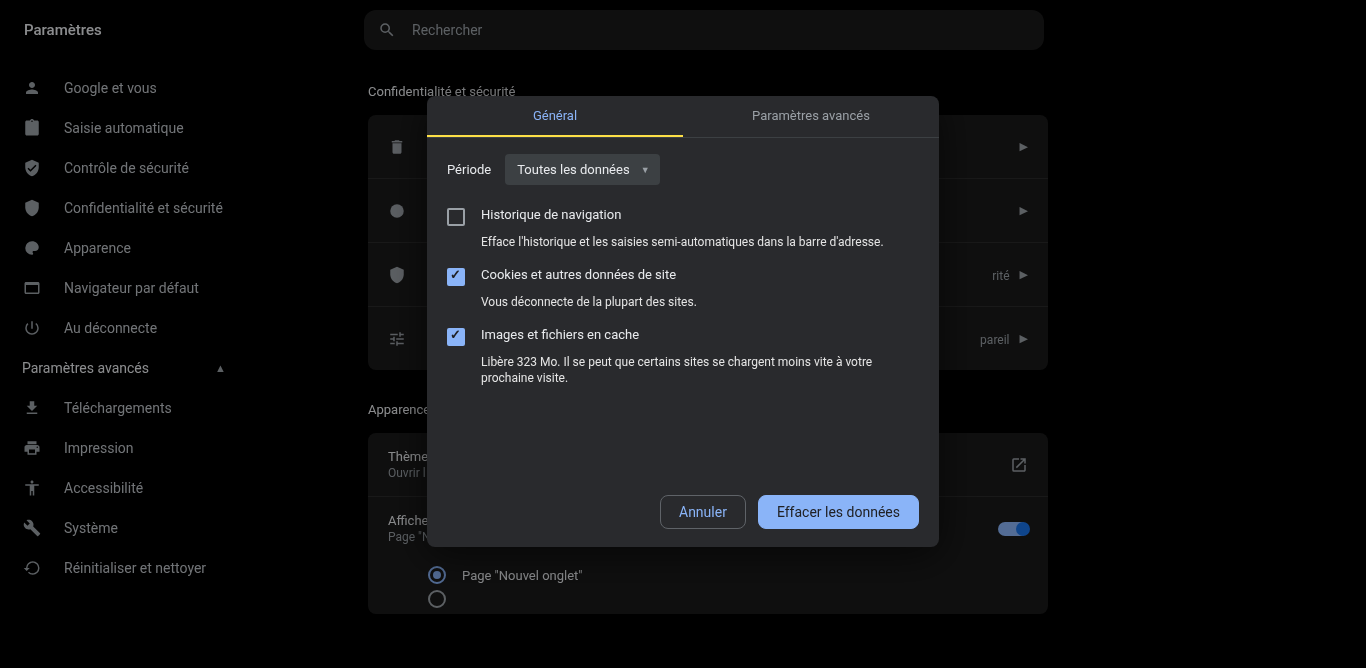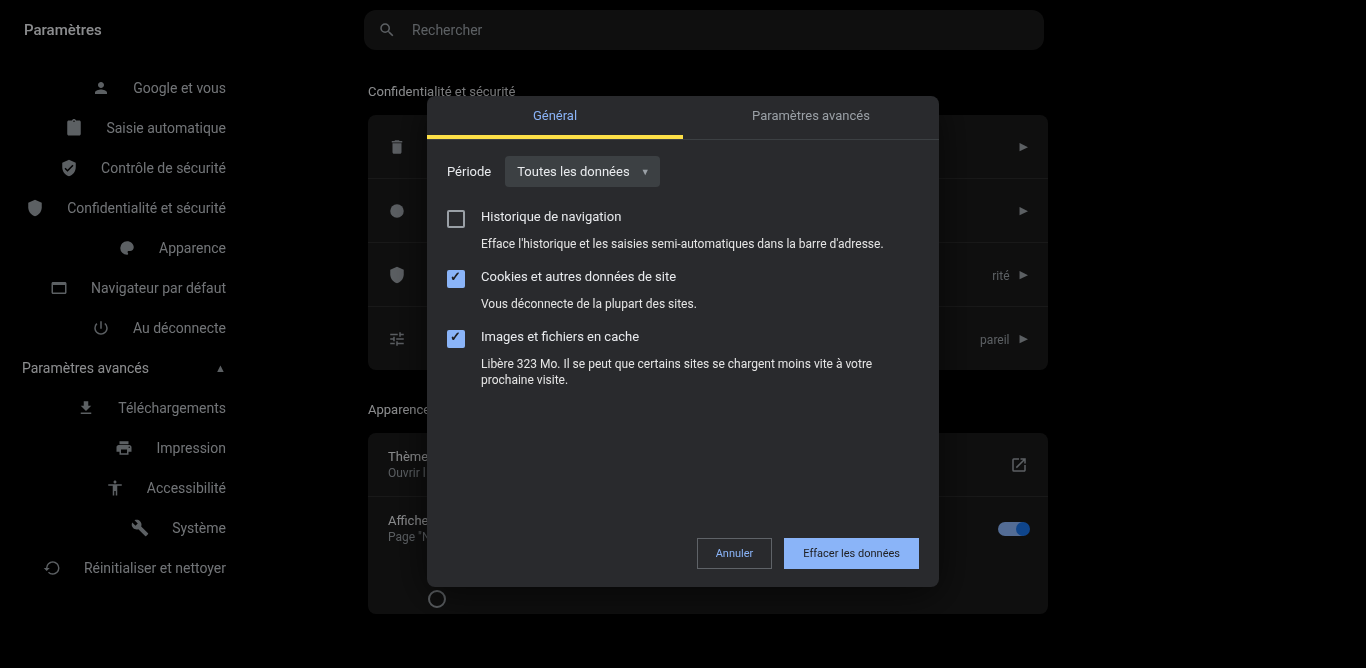--- a/index.html
+++ b/index.html
@@ -11,21 +11,21 @@
 .search-icon-wrap { position: absolute; left: 14px; top: 50%; transform: translateY(-50%); color: #9aa0a6; }
 .search-input { width: 100%; height: 40px; background: #1a1a1a; border: none; border-radius: 12px; padding-left: 48px; color: #e8eaed; font-size: 14px; outline: none; }
 .search-input::placeholder { color: #9aa0a6; }
 
 .body-wrap { display: flex; height: 608px; }
 
 .sidebar { width: 248px; background: #000; overflow-y: auto; padding: 8px 0; }
 .sidebar::-webkit-scrollbar { width: 12px; }
 .sidebar::-webkit-scrollbar-track { background: #1a1a1a; }
 .sidebar::-webkit-scrollbar-thumb { background: #5f6368; border-radius: 6px; }
-.side-item { display: flex; align-items: center; height: 40px; padding: 0 22px; color: #bdc1c6; font-size: 14px; cursor: pointer; justify-content: flex-end; }
+.side-item { display: flex; align-items: center; height: 40px; padding: 0 22px; color: #bdc1c6; font-size: 14px; cursor: pointer; }
 .side-icon { width: 20px; display: flex; justify-content: center; margin-right: 22px; color: #9aa0a6; }
 .side-heading { display: flex; align-items: center; height: 40px; padding: 0 22px; color: #e8eaed; font-size: 14px; cursor: pointer; }
 .side-heading .chev { margin-left: auto; color: #9aa0a6; font-size: 11px; }
 
 .main { flex: 1; background: #000; overflow-y: auto; position: relative; padding: 24px 0 24px 120px; }
 .main::-webkit-scrollbar { width: 12px; }
 .main::-webkit-scrollbar-track { background: #1a1a1a; }
 .main::-webkit-scrollbar-thumb { background: #5f6368; border-radius: 6px; }
 
 .section-title { color: #e8eaed; font-size: 13px; margin-bottom: 16px; font-weight: 400; }
@@ -45,34 +45,34 @@
 .radio.checked::after { content: ''; width: 8px; height: 8px; background: #8ab4f8; border-radius: 50%; }
 .radio.un { border-color: #9aa0a6; }
 .radio-label { color: #e8eaed; font-size: 13px; }
 .url-box { margin-left: 94px; background: #2a2a2a; padding: 6px 10px; border-radius: 2px; color: #9aa0a6; font-size: 12px; width: 280px; }
 
 .backdrop { position: absolute; inset: 0; background: rgba(0,0,0,0.4); display: flex; align-items: flex-start; justify-content: center; padding-top: 96px; }
 .dialog { width: 512px; background: #292a2d; border-radius: 8px; box-shadow: 0 8px 40px rgba(0,0,0,0.6); overflow: hidden; }
 .dlg-title { padding: 20px 20px 10px 20px; color: #e8eaed; font-size: 15px; font-weight: 500; }
 .tabrow { display: flex; border-bottom: 1px solid #3c4043; }
 .tab { flex: 1; text-align: center; padding: 12px 0; font-size: 13px; color: #9aa0a6; cursor: pointer; }
-.tab.active { color: #8ab4f8; border-bottom: 4px solid #fde047; }
+.tab.active { color: #8ab4f8; border-bottom: 2px solid #fde047; }
 .period-row { display: flex; align-items: center; padding: 16px 20px; gap: 14px; }
 .period-lbl { color: #e8eaed; font-size: 13px; }
 .select { background: #3c4043; color: #e8eaed; padding: 8px 30px 8px 12px; border-radius: 4px; font-size: 13px; position: relative; cursor: pointer; }
 .select .tri { position: absolute; right: 10px; top: 50%; transform: translateY(-50%); font-size: 9px; color: #9aa0a6; }
 .opt-row { display: flex; padding: 6px 20px 10px 20px; }
 .chk { width: 18px; height: 18px; border: 2px solid #9aa0a6; border-radius: 2px; flex-shrink: 0; margin-right: 16px; margin-top: 1px; cursor: pointer; }
 .chk.checked { background: #8ab4f8; border-color: #8ab4f8; position: relative; }
 .chk.checked::after { content: '✓'; color: #202124; position: absolute; top: -3px; left: 1px; font-size: 13px; font-weight: bold; }
 .opt-txt { flex: 1; }
 .opt-title { color: #e8eaed; font-size: 13px; }
 .opt-sub { color: #e5e5e5; font-size: 12px; margin-top: 12px; line-height: 1.4; }
 .dlg-actions { display: flex; justify-content: flex-end; gap: 12px; padding: 18px 20px; margin-top: 80px; }
-.btn { padding: 8px 18px; border-radius: 0; font-size: 11px; cursor: pointer; border: 1px solid #5f6368; background: transparent; color: #8ab4f8; margin-top: 41px; }
+.btn { padding: 8px 18px; border-radius: 8px; font-size: 14px; cursor: pointer; border: 1px solid #5f6368; background: transparent; color: #8ab4f8; }
 .btn.primary { background: #8ab4f8; color: #202124; border-color: #8ab4f8; }
 
 svg { display: block; }
 </style>
 </head>
 <body>
 
 <div class="topbar">
   <div class="topbar-title">Paramètres</div>
   <div class="search-wrap">

